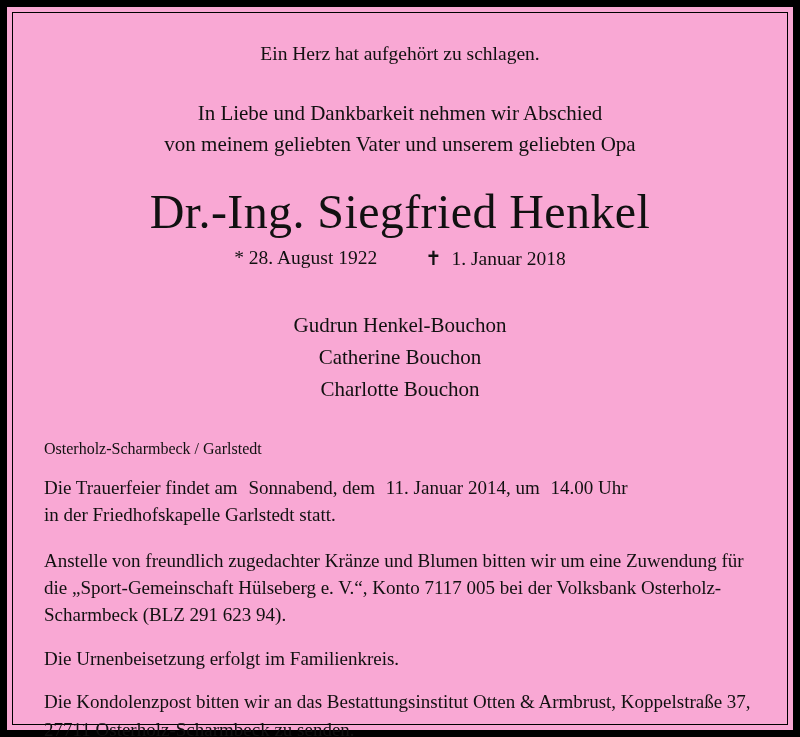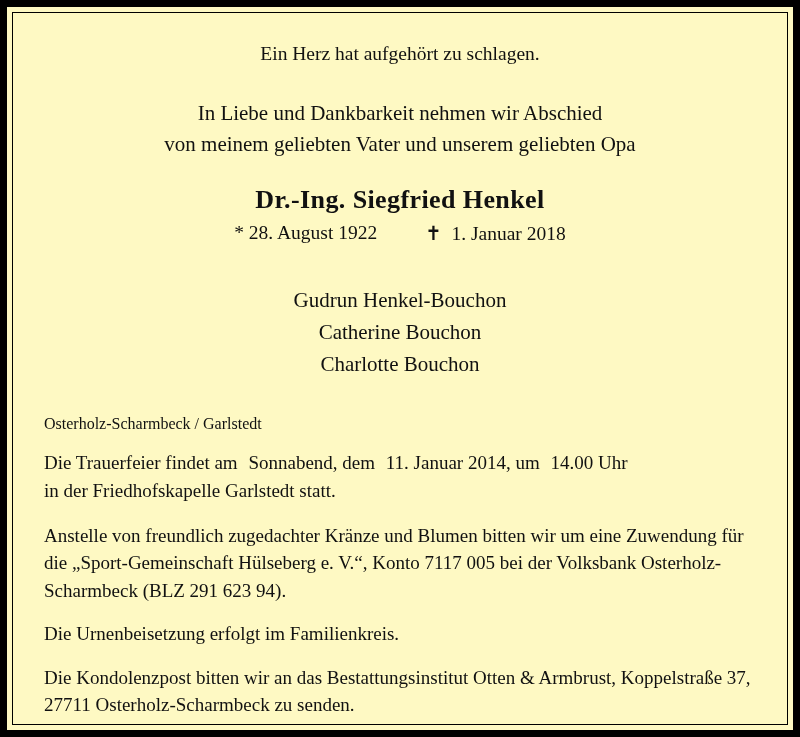--- a/index.html
+++ b/index.html
@@ -12,21 +12,21 @@
     height: 737px;
     font-family: "Liberation Serif", serif;
     color: #111111;
     overflow: hidden;
   }
   .page {
     position: relative;
     width: 800px;
     height: 737px;
     box-sizing: border-box;
-    background: #fef9c3;
+    background: #f9a8d4;
   }
   
   .frame-outer {
     position: absolute;
     left: 0; top: 0;
     width: 800px;
     height: 737px;
     box-sizing: border-box;
     border: 7px solid #000000;
   }
@@ -53,25 +53,25 @@
     line-height: 1.45;
     margin: 0 0 30px 0;
   }
   .intro {
     font-size: 21px;
     line-height: 1.45;
     margin: 0 0 26px 0;
   }
   .intro div { white-space: nowrap; }
   .name {
-    font-size: 26px;
+    font-size: 48px;
     line-height: 1.12;
     letter-spacing: 0.4px;
     margin: 0 0 8px 0;
-    font-weight: bold;
+    font-weight: normal;
   }
   .dates {
     font-size: 19.5px;
     margin: 0 0 40px 0;
     display: flex;
     justify-content: center;
     gap: 48px;
   }
   .dates .dagger { margin-right: 5px; }
   .survivors {

